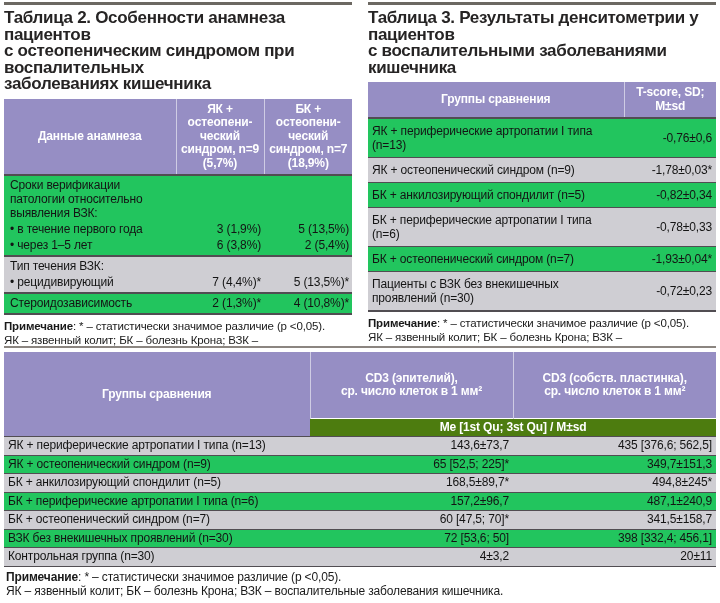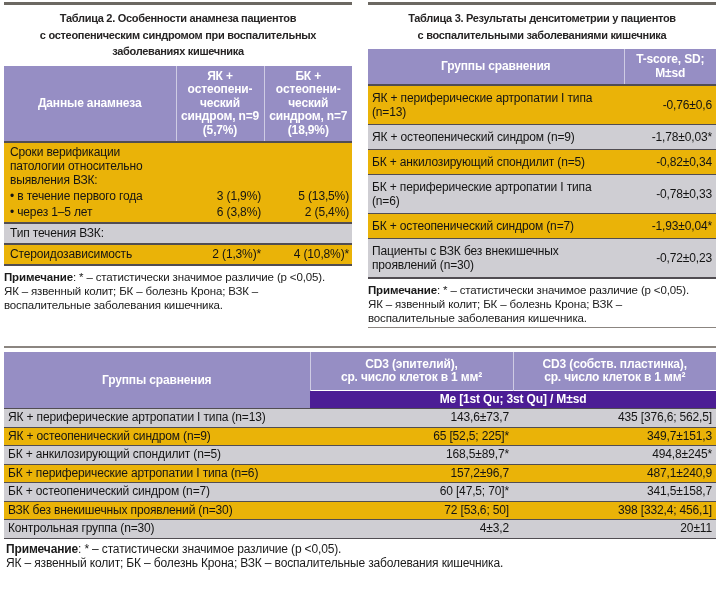--- a/index.html
+++ b/index.html
@@ -13,23 +13,23 @@
 
   .top-row { display:flex; gap:16px; height:344px; }
   .col { flex:0 0 348px; width:348px; overflow:hidden; }
 
   .top-rule { height:3px; background:#6C6862; margin-bottom:3px; }
   .mid-rule { height:2px; background:#8B8580; margin:0 0 4px 0; }
   .note-rule { height:1px; background:#8B8580; margin-top:2px; }
 
   .tbl-title {
     margin:5px 0 6px 0;
-    text-align:center;
+    text-align:left;
     font-weight:bold;
-    font-size:11px;
+    font-size:17px;
     line-height:16.5px;
     color:#262424;
     white-space:pre-line;
     letter-spacing:-0.3px;
   }
 
   table { border-collapse:collapse; width:100%; table-layout:fixed; }
   th, td { box-sizing:border-box; margin:0; }
 
   thead th {
@@ -47,41 +47,41 @@
 
   td {
     font-size:12px;
     line-height:14px;
     vertical-align:top;
     padding:1px 3px;
   }
   td.lbl { text-align:left; padding-left:6px; white-space:pre-line; }
   td.val { text-align:right; }
 
-  tbody.light td, tr.light td { background:#eab308; }
+  tbody.light td, tr.light td { background:#22c55e; }
   tbody.gray td,  tr.gray td  { background:#CFCED3; }
 
   
   .t2 thead { border-bottom:2.5px solid #514D52; }
   .t2 tbody { border-top:2.5px solid #514D52; }
   .t2 tbody:last-of-type { border-bottom:2.5px solid #514D52; }
   .t2 tbody tr:first-child td { padding-top:2px;margin-top:31px; }
   .t2 tbody tr:last-child td { padding-bottom:3px; }
 
   
   .t3 thead { border-bottom:2px solid #514D52; }
   .t3 td { padding:5px 4px; vertical-align:middle; }
   .t3 tbody tr { border-top:1.5px solid #514D52; }
   .t3 tbody tr:first-child { border-top:none; }
   .t3 tbody { border-bottom:2px solid #514D52; }
 
   
-  .t4 thead th { line-height:13px; padding:6px 2px; }
+  .t4 thead th { line-height:13px; padding:20px 2px; }
   .t4 thead tr.subrow th {
-    background:#4c1d95;
+    background:#4d7c0f;
     border-top:1px solid #ffffff;
     border-left:none;
     padding:2px;
   }
   .t4 thead { border-bottom:1.5px solid #514D52; }
   .t4 td { padding:2px 4px; line-height:13.5px; vertical-align:middle; }
   .t4 tbody tr { border-top:1.5px solid #514D52; }
   .t4 tbody tr:first-child { border-top:none; }
   .t4 tbody { border-bottom:1.5px solid #514D52; }
 
@@ -147,20 +147,25 @@
               <td class="val">6 (3,8%)</td>
               <td class="val">2 (5,4%)</td>
             </tr>
           </tbody>
           <tbody class="gray">
             <tr>
               <td class="lbl">Тип течения ВЗК:</td>
               <td class="val"></td>
               <td class="val"></td>
             </tr>
+            <tr>
+              <td class="lbl">•  рецидивирующий</td>
+              <td class="val">7 (4,4%)*</td>
+              <td class="val">5 (13,5%)*</td>
+            </tr>
           </tbody>
           <tbody class="light">
             <tr>
               <td class="lbl">Стероидозависимость</td>
               <td class="val">2 (1,3%)*</td>
               <td class="val">4 (10,8%)*</td>
             </tr>
           </tbody>
         </table>
       <p class="note"><span class="nlabel">Примечание</span><span class="ntext">: * – статистически значимое различие (p &lt;0,05).

